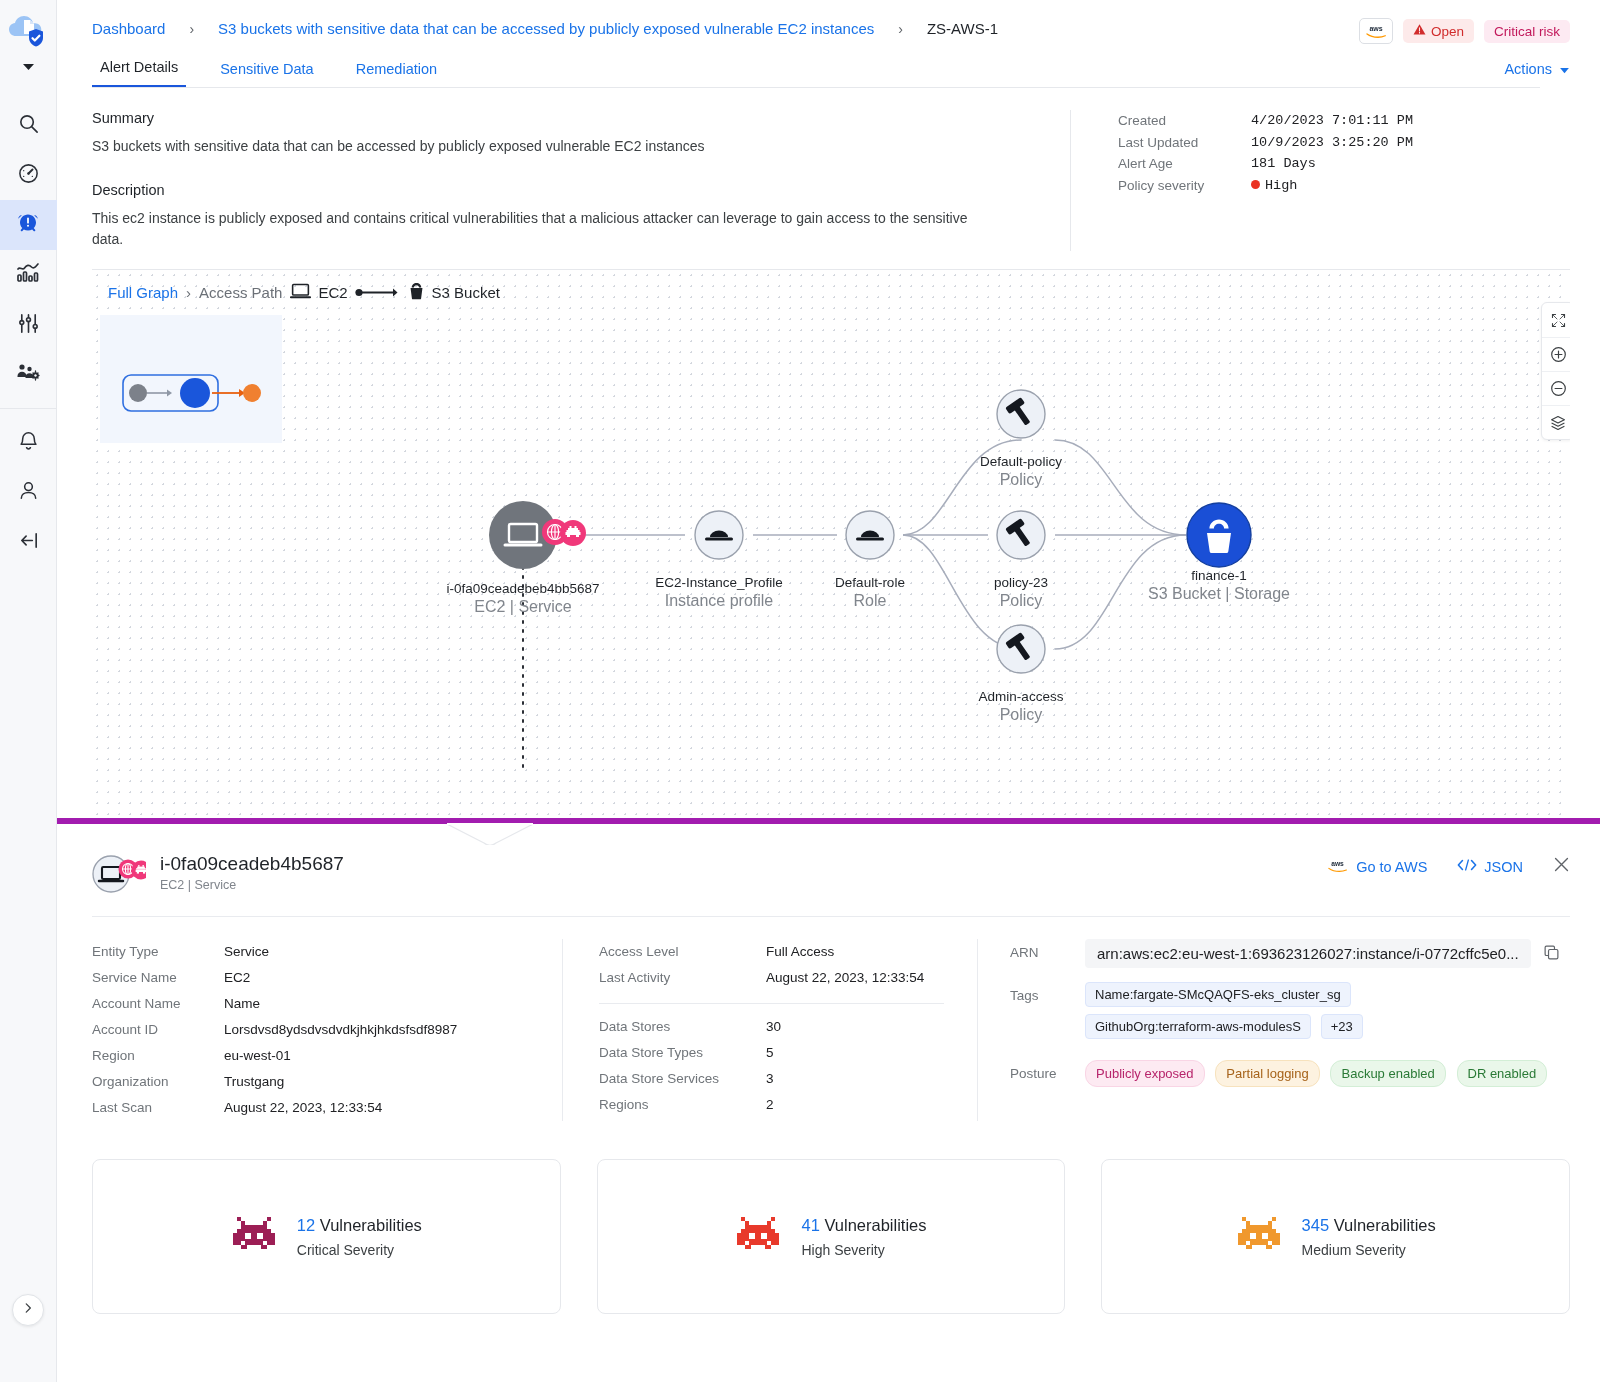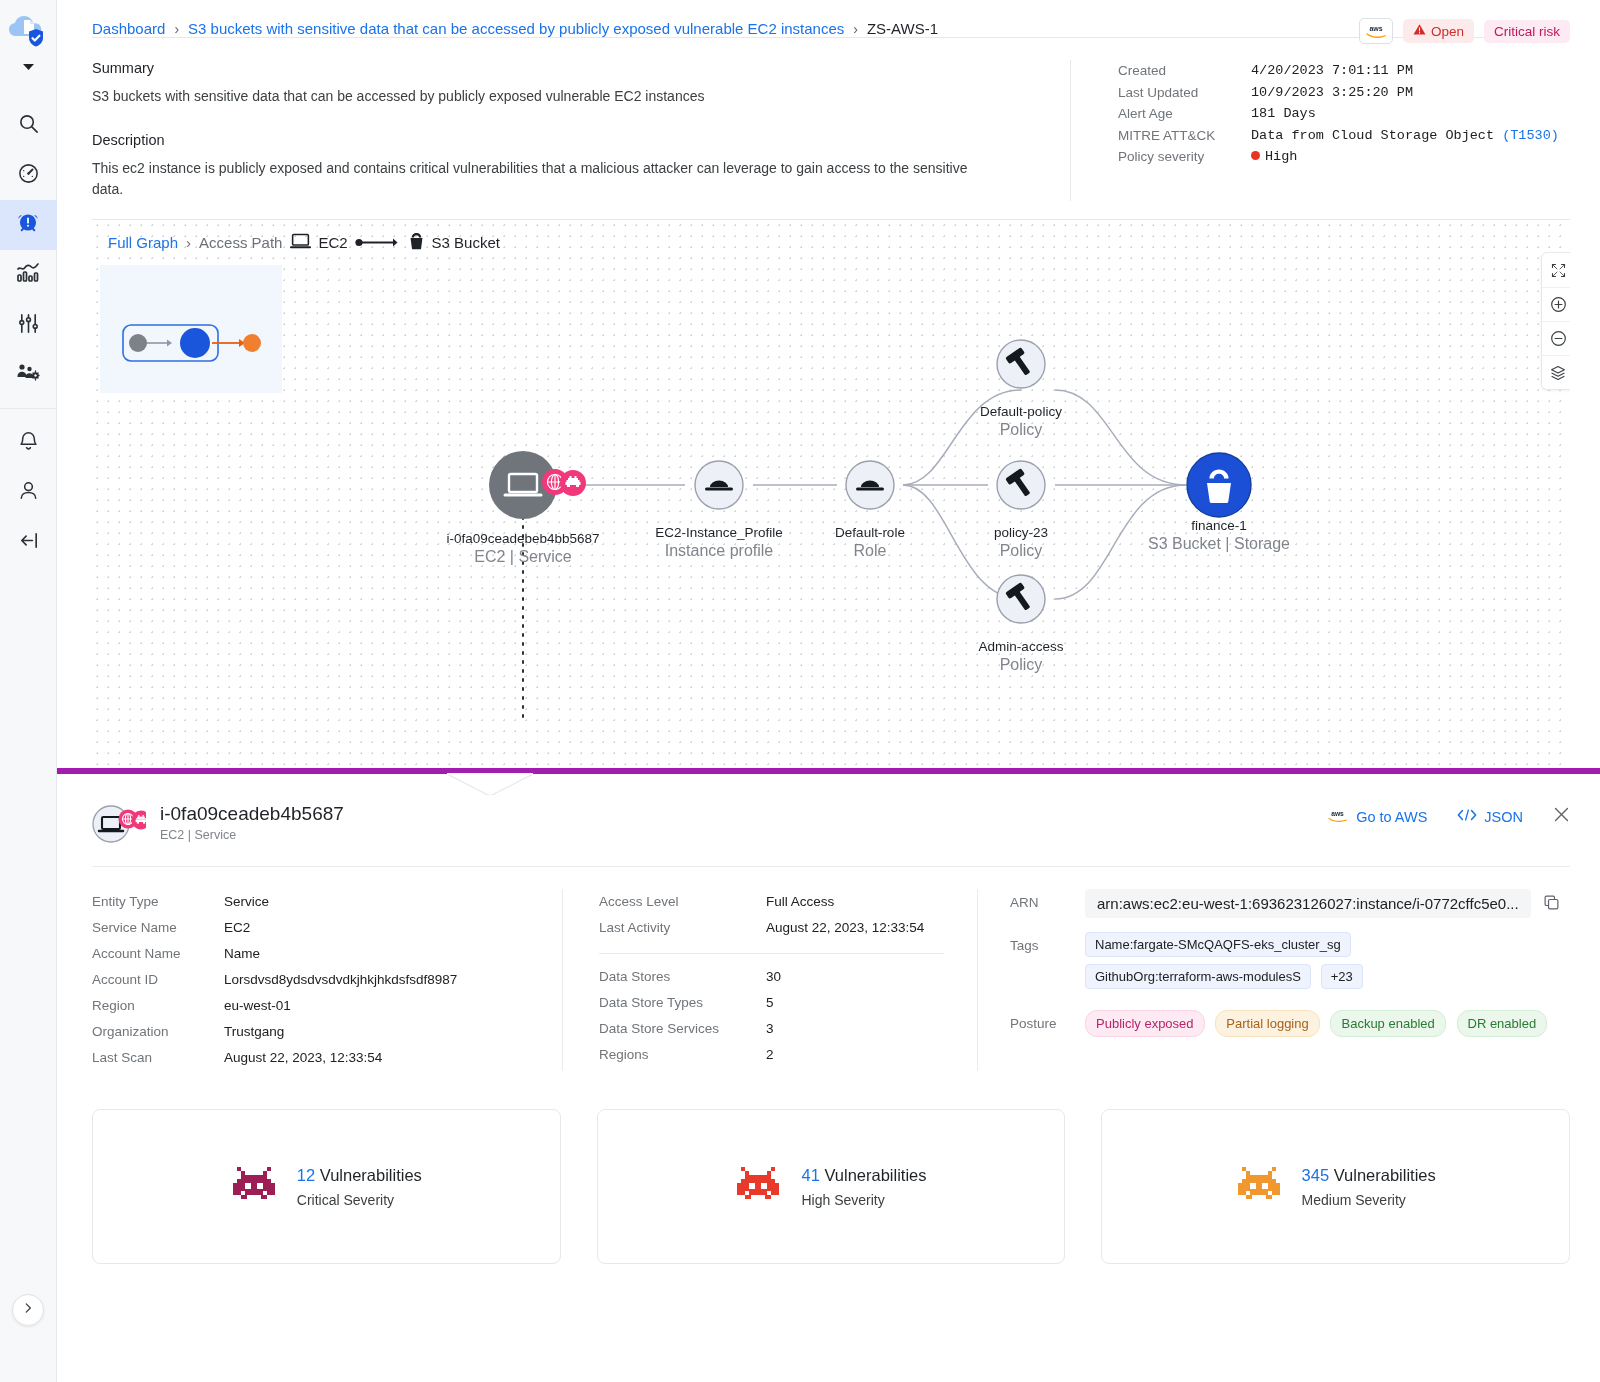--- a/index.html
+++ b/index.html
@@ -40,21 +40,21 @@
     display: flex; align-items: center; justify-content: center;
     box-shadow: 0 1px 3px rgba(0,0,0,.08);
     cursor: pointer;
   }
 
   
   .main { flex: 1 1 auto; position: relative; overflow: hidden; }
 
   
   .topbar { padding: 20px 30px 0 35px; position: relative; }
-  .breadcrumb { display: flex; align-items: center; font-size: 15px; gap: 9px; }
+  .breadcrumb { display: flex; align-items: center; font-size: 15px; gap: 24px; }
   .bc-link { color: #1a73e8; cursor: pointer; white-space: nowrap; }
   .bc-sep { color: #5f6368; font-size: 14px; }
   .bc-current { color: #1f2328; white-space: nowrap; }
   .hdr-right {
     position: absolute; right: 30px; top: 18px;
     display: flex; align-items: center; gap: 10px;
   }
   .aws-chip {
     border: 1px solid #dcdfe4; border-radius: 5px; background: #fff;
     width: 34px; height: 26px; display: flex; align-items: center; justify-content: center;
@@ -334,20 +334,33 @@
                 <path d="M12 9v5.5M12 17v1.5" stroke="#fdeaea" stroke-width="2" stroke-linecap="round"></path>
               </svg>
           </span>
           <span>Open</span>
         </div>
         <div class="pill pill-risk">
           <span>Critical risk</span>
         </div>
       </div>
 
+      <div class="tabs">
+        <div class="tab active">Alert Details</div>
+        <div class="tab">Sensitive Data</div>
+        <div class="tab">Remediation</div>
+        <div class="actions">
+          <span>Actions</span>
+          <span>
+            <svg width="11" height="7" viewBox="0 0 12 8">
+                <path d="M1 1l5 6 5-6z" fill="#1a73e8"></path>
+              </svg>
+          </span>
+        </div>
+      </div>
       <div class="tabs-rule"></div>
     </div>
 
     <section class="summary-area">
       <div class="summary-left">
         <div class="lbl">Summary</div>
         <div class="txt">S3 buckets with sensitive data that can be accessed by publicly exposed vulnerable EC2 instances</div>
         <div class="lbl" style="margin-top:24px">Description</div>
         <div class="txt" style="max-width:890px">This ec2 instance is publicly exposed and contains critical vulnerabilities that a malicious attacker can leverage to gain access to the sensitive data.</div>
       </div>
@@ -356,27 +369,20 @@
           <div class="meta-k">Created</div>
           <div class="meta-v">4/20/2023 7:01:11 PM</div>
         </div>
         <div class="meta-row">
           <div class="meta-k">Last Updated</div>
           <div class="meta-v">10/9/2023 3:25:20 PM</div>
         </div>
         <div class="meta-row">
           <div class="meta-k">Alert Age</div>
           <div class="meta-v">181 Days</div>
-        </div>
-        <div class="meta-row">
-          <div class="meta-k">MITRE ATT&amp;CK</div>
-          <div class="meta-v">
-            <span>Data from Cloud Storage Object</span>
-            <a href="#">(T1530)</a>
-          </div>
         </div>
         <div class="meta-row">
           <div class="meta-k">Policy severity</div>
           <div class="meta-v">
             <span class="dot"></span><span>High</span>
           </div>
         </div>
       </div>
     </section>
 

